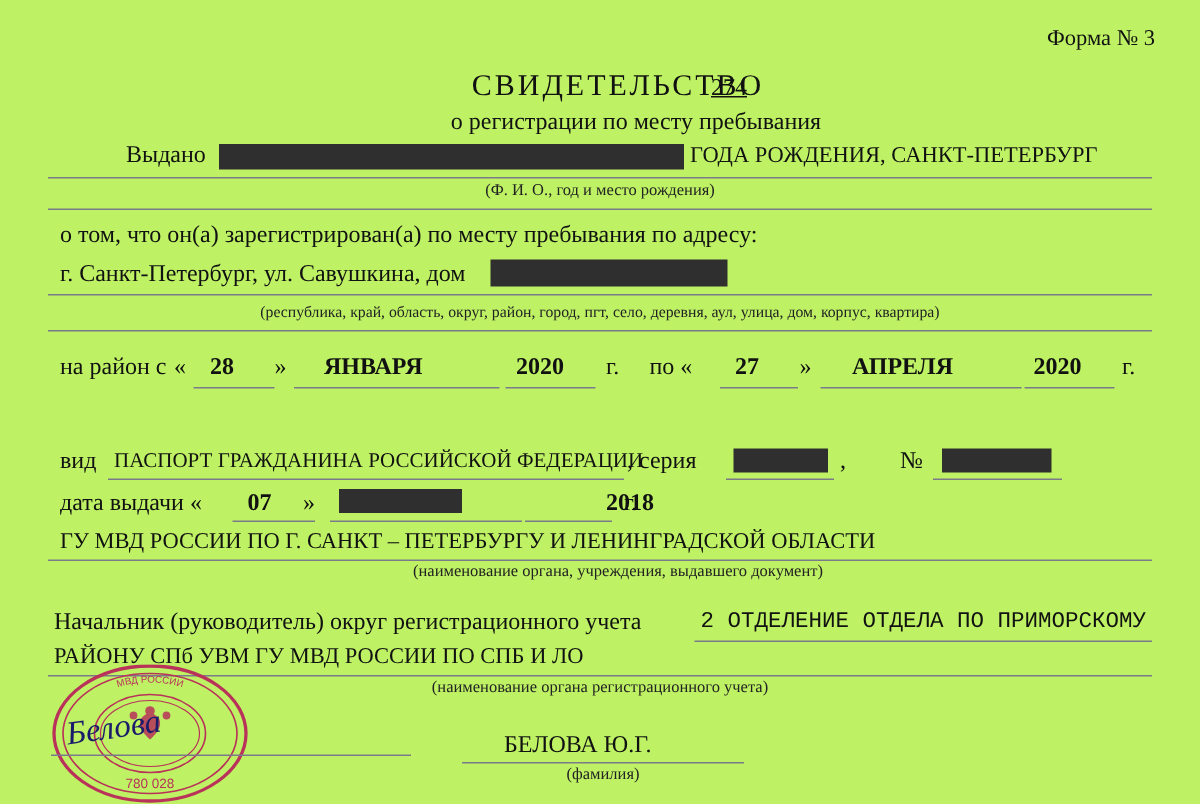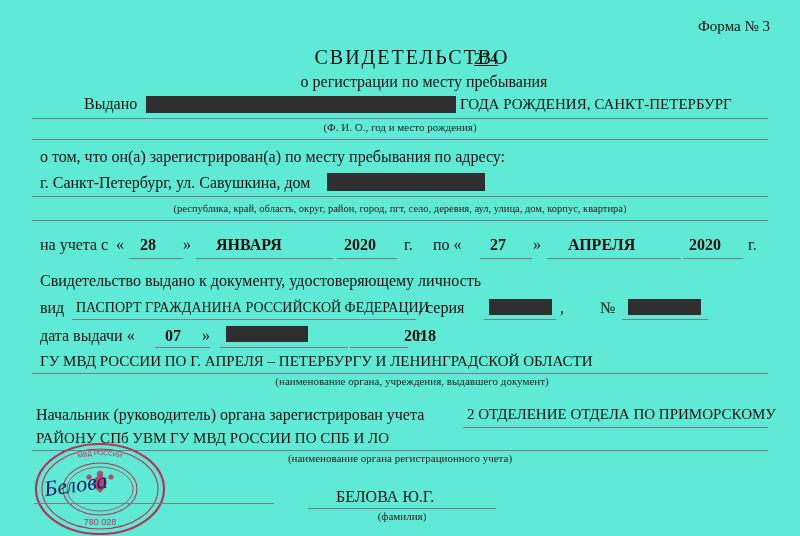--- a/index.html
+++ b/index.html
@@ -4,21 +4,21 @@
 <style>
   html, body {
     margin: 0;
     padding: 0;
     background: #ffffff;
   }
   #page {
     position: relative;
     width: 800px;
     height: 536px;
-    background: #5eead4;
+    background: #bef264;
     font-family: "Liberation Serif", serif;
     color: #111111;
     overflow: hidden;
   }
 
   .abs { position: absolute; }
 
   .form-no {
     top: 18px;
     right: 30px;
@@ -109,42 +109,41 @@
 
   <div class="abs lbl" style="top:148px; left:40px;">о том, что он(а) зарегистрирован(а) по месту пребывания по адресу:</div>
 
   <div class="abs lbl" style="top:174px; left:40px;">г. Санкт-Петербург, ул. Савушкина, дом</div>
   <div class="abs redact" style="top:173px; left:327px; width:158px; height:18px;"></div>
   <div class="abs rule" style="top:196px; left:32px; width:736px;"></div>
 
   <div class="abs small-caption" style="top:203px; left:0; width:800px; font-size:10.5px;">(республика, край, область, округ, район, город, пгт, село, деревня, аул, улица, дом, корпус, квартира)</div>
   <div class="abs rule" style="top:220px; left:32px; width:736px;"></div>
 
-  <div class="abs lbl" style="top:236px; left:40px;">на учета с</div>
+  <div class="abs lbl" style="top:236px; left:40px;">на район с</div>
   <div class="abs lbl" style="top:236px; left:116px;">«</div>
   <div class="abs lbl bold-val" style="top:236px; left:140px;">28</div>
   <div class="abs lbl" style="top:236px; left:183px;">»</div>
   <div class="abs lbl bold-val" style="top:236px; left:216px;">ЯНВАРЯ</div>
   <div class="abs lbl bold-val" style="top:236px; left:344px;">2020</div>
   <div class="abs lbl" style="top:236px; left:404px;">г.</div>
   <div class="abs lbl" style="top:236px; left:433px;">по «</div>
   <div class="abs lbl bold-val" style="top:236px; left:490px;">27</div>
   <div class="abs lbl" style="top:236px; left:533px;">»</div>
   <div class="abs lbl bold-val" style="top:236px; left:568px;">АПРЕЛЯ</div>
   <div class="abs lbl bold-val" style="top:236px; left:689px;">2020</div>
   <div class="abs lbl" style="top:236px; left:748px;">г.</div>
 
   <div class="abs rule" style="top:258px; left:129px; width:54px;"></div>
   <div class="abs rule" style="top:258px; left:196px; width:137px;"></div>
   <div class="abs rule" style="top:258px; left:337px; width:60px;"></div>
   <div class="abs rule" style="top:258px; left:480px; width:52px;"></div>
   <div class="abs rule" style="top:258px; left:547px; width:134px;"></div>
   <div class="abs rule" style="top:258px; left:683px; width:60px;"></div>
 
-  <div class="abs lbl" style="top:272px; left:40px;">Свидетельство выдано к документу, удостоверяющему личность</div>
 
   <div class="abs lbl" style="top:299px; left:40px;">вид</div>
   <div class="abs lbl" style="top:300px; left:76px; font-size:14px;">ПАСПОРТ ГРАЖДАНИНА РОССИЙСКОЙ ФЕДЕРАЦИИ</div>
   <div class="abs rule" style="top:319px; left:72px; width:344px;"></div>
   <div class="abs lbl" style="top:299px; left:418px;">, серия</div>
   <div class="abs redact" style="top:299px; left:489px; width:63px; height:16px;"></div>
   <div class="abs rule" style="top:319px; left:484px; width:72px;"></div>
   <div class="abs lbl" style="top:299px; left:560px;">,</div>
   <div class="abs lbl" style="top:299px; left:600px;">№</div>
   <div class="abs redact" style="top:299px; left:628px; width:73px; height:16px;"></div>
@@ -153,26 +152,26 @@
   <div class="abs lbl" style="top:327px; left:40px;">дата выдачи «</div>
   <div class="abs lbl bold-val" style="top:327px; left:165px;">07</div>
   <div class="abs lbl" style="top:327px; left:202px;">»</div>
   <div class="abs redact" style="top:326px; left:226px; width:82px; height:16px;"></div>
   <div class="abs lbl bold-val" style="top:327px; left:372px;margin-left:32px;">2018</div>
   <div class="abs lbl" style="top:327px; left:416px;">г.</div>
   <div class="abs rule" style="top:347px; left:155px; width:55px;"></div>
   <div class="abs rule" style="top:347px; left:220px; width:128px;"></div>
   <div class="abs rule" style="top:347px; left:350px; width:58px;"></div>
 
-  <div class="abs lbl" style="top:353px; left:40px; font-size:15px;">ГУ  МВД  РОССИИ  ПО  Г. АПРЕЛЯ – ПЕТЕРБУРГУ  И  ЛЕНИНГРАДСКОЙ ОБЛАСТИ</div>
+  <div class="abs lbl" style="top:353px; left:40px; font-size:15px;">ГУ  МВД  РОССИИ  ПО  Г. САНКТ – ПЕТЕРБУРГУ  И  ЛЕНИНГРАДСКОЙ ОБЛАСТИ</div>
   <div class="abs rule" style="top:373px; left:32px; width:736px;"></div>
   <div class="abs small-caption" style="top:375px; left:12px; width:800px;">(наименование органа, учреждения, выдавшего документ)</div>
 
-  <div class="abs lbl" style="top:406px; left:36px;">Начальник (руководитель) органа зарегистрирован учета</div>
-  <div class="abs lbl" style="top:406px; left:467px; font-size:15px;">2 ОТДЕЛЕНИЕ ОТДЕЛА  ПО ПРИМОРСКОМУ</div>
+  <div class="abs lbl" style="top:406px; left:36px;">Начальник (руководитель) округ регистрационного учета</div>
+  <div class="abs lbl" style="top:406px; left:467px; font-size:15px;font-family:Liberation Mono, monospace;">2 ОТДЕЛЕНИЕ ОТДЕЛА  ПО ПРИМОРСКОМУ</div>
   <div class="abs rule" style="top:427px; left:463px; width:305px;"></div>
 
   <div class="abs lbl" style="top:430px; left:36px; font-size:15px;">РАЙОНУ СПб УВМ  ГУ  МВД  РОССИИ  ПО  СПБ  И  ЛО</div>
   <div class="abs rule" style="top:450px; left:32px; width:736px;"></div>
   <div class="abs small-caption" style="top:452px; left:0; width:800px;">(наименование органа регистрационного учета)</div>
 
   <div class="abs sig-stamp">
     <svg width="136" height="93" viewBox="0 0 136 93">
       <ellipse cx="68" cy="46" rx="64" ry="45" fill="none" stroke="#b9325a" stroke-width="2.2"></ellipse>
       <ellipse cx="68" cy="46" rx="58" ry="40" fill="none" stroke="#b9325a" stroke-width="1.1"></ellipse>

